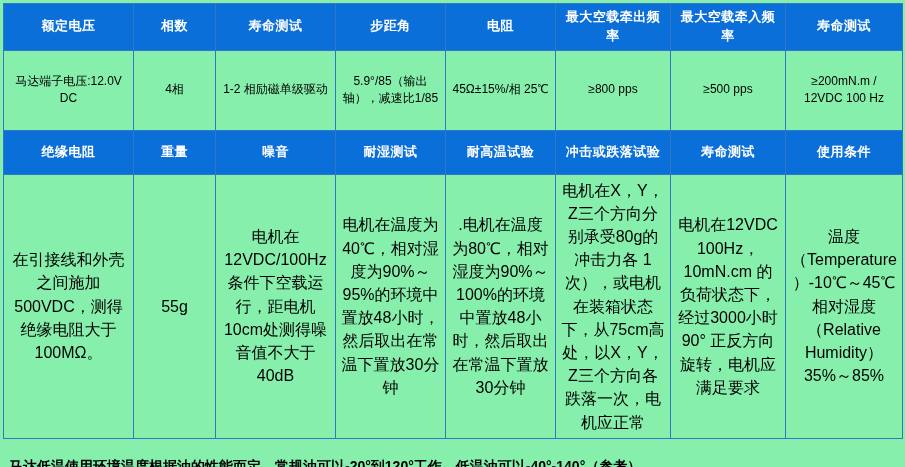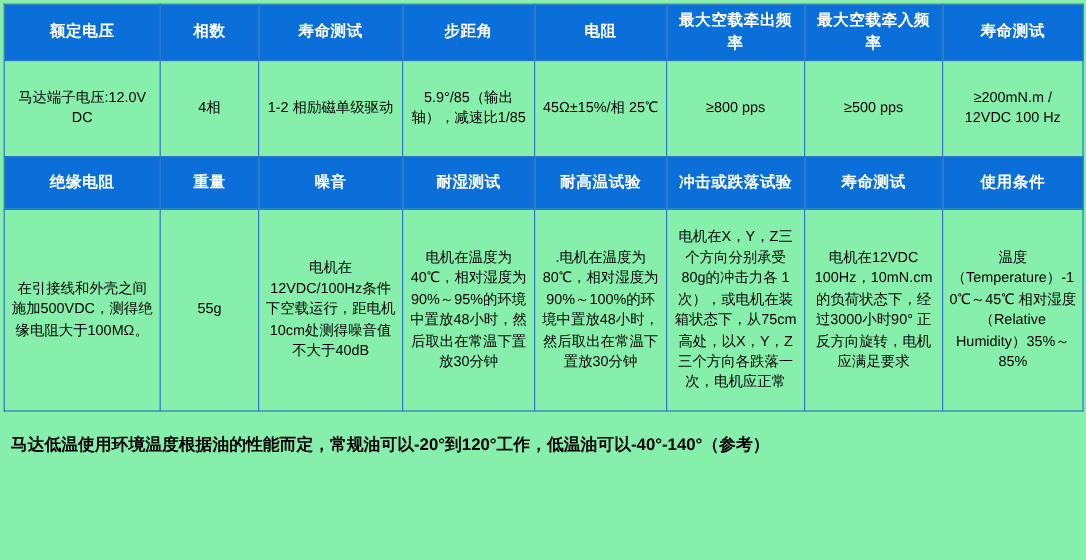--- a/index.html
+++ b/index.html
@@ -44,21 +44,21 @@
     font-size: 13px;
     height: 44px;
     letter-spacing: 0.5px;
   }
   tr.body-row-1 td {
     height: 80px;
     font-size: 12px;
   }
   tr.body-row-2 td {
     height: 168px;
-    font-size: 12px;
+    font-size: 16px;
     vertical-align: middle;
   }
   .note {
     margin-top: 9px;
     padding: 8px 6px 6px 6px;
     font-size: 14px;
     color: #000000;
     line-height: 1.5;
     font-weight: bold;
   }

